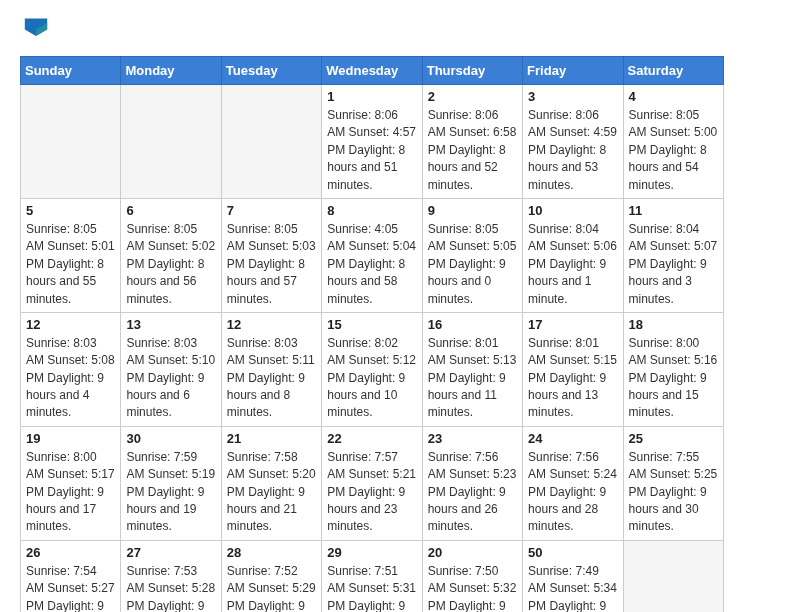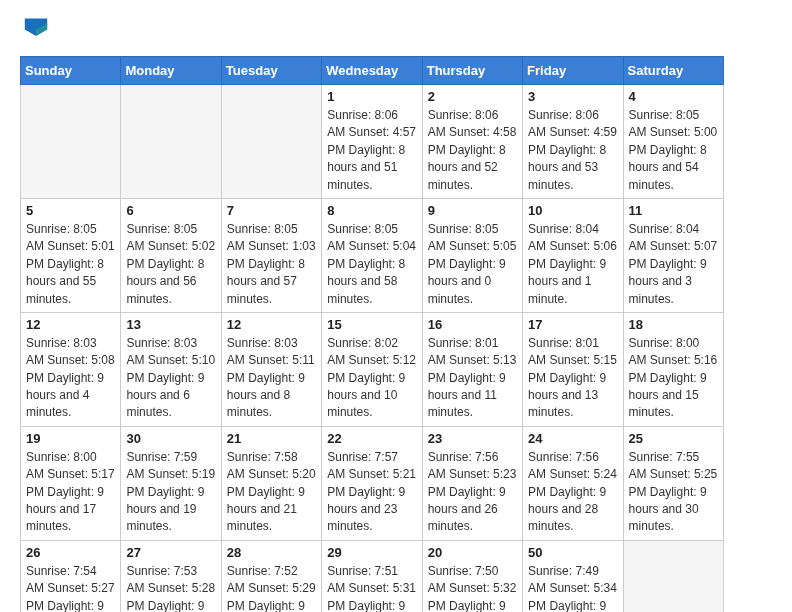--- a/index.html
+++ b/index.html
@@ -130,21 +130,21 @@
           <td class="empty"></td>
           <td>
             <div class="day-num">1</div>
             <div class="day-detail">Sunrise: 8:06 AM
 Sunset: 4:57 PM
 Daylight: 8 hours and 51 minutes.</div>
           </td>
           <td>
             <div class="day-num">2</div>
             <div class="day-detail">Sunrise: 8:06 AM
-Sunset: 4:58 PM
+Sunset: 6:58 PM
 Daylight: 8 hours and 52 minutes.</div>
           </td>
           <td>
             <div class="day-num">3</div>
             <div class="day-detail">Sunrise: 8:06 AM
 Sunset: 4:59 PM
 Daylight: 8 hours and 53 minutes.</div>
           </td>
           <td>
             <div class="day-num">4</div>
@@ -162,26 +162,26 @@
           </td>
           <td>
             <div class="day-num">6</div>
             <div class="day-detail">Sunrise: 8:05 AM
 Sunset: 5:02 PM
 Daylight: 8 hours and 56 minutes.</div>
           </td>
           <td>
             <div class="day-num">7</div>
             <div class="day-detail">Sunrise: 8:05 AM
-Sunset: 1:03 PM
+Sunset: 5:03 PM
 Daylight: 8 hours and 57 minutes.</div>
           </td>
           <td>
             <div class="day-num">8</div>
-            <div class="day-detail">Sunrise: 8:05 AM
+            <div class="day-detail">Sunrise: 4:05 AM
 Sunset: 5:04 PM
 Daylight: 8 hours and 58 minutes.</div>
           </td>
           <td>
             <div class="day-num">9</div>
             <div class="day-detail">Sunrise: 8:05 AM
 Sunset: 5:05 PM
 Daylight: 9 hours and 0 minutes.</div>
           </td>
           <td>

